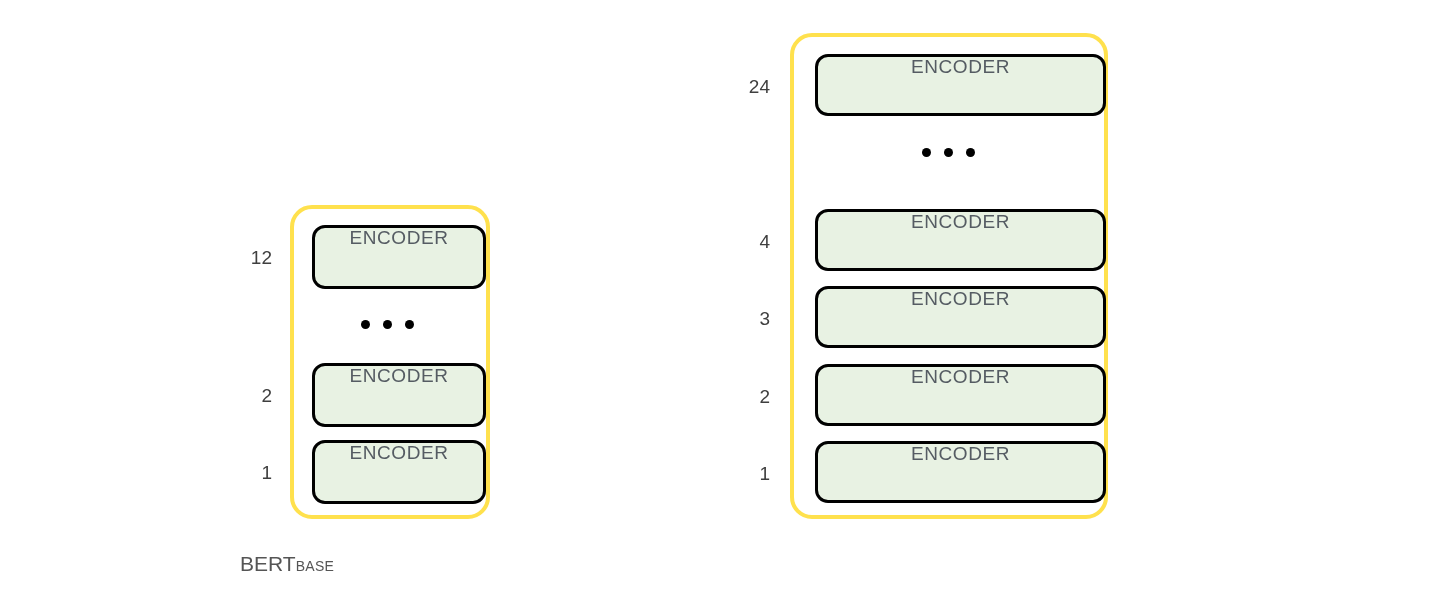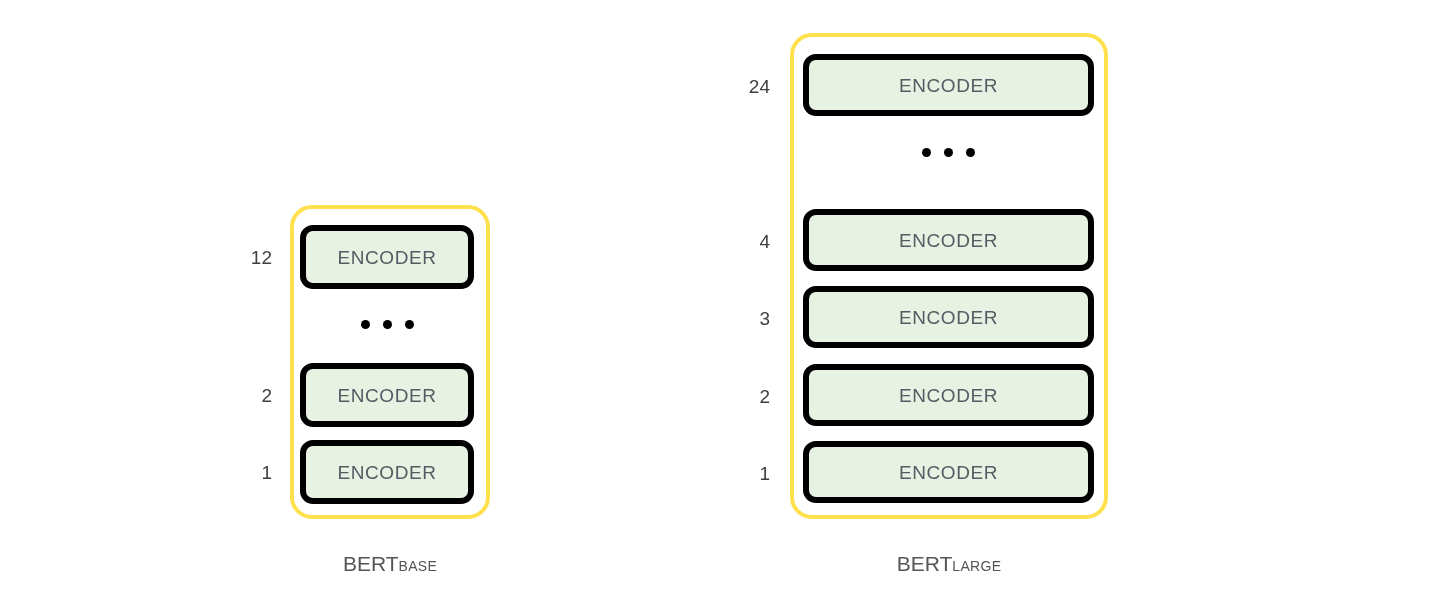--- a/index.html
+++ b/index.html
@@ -53,25 +53,25 @@
     font-size: 19px;
     line-height: 1;
     font-family: "Liberation Sans", sans-serif;
     white-space: nowrap;
   }
 
   .encoder-box {
     position: absolute;
     box-sizing: border-box;
     background: #e8f2e3;
-    border: 6px solid #000000;
+    border: 3px solid #000000;
     border-radius: 13px;
     display: flex;
-    align-items: center;
     justify-content: center;
+    margin-left: 12px;
   }
 
   .encoder-label {
     color: #555c63;
     font-size: 19px;
     letter-spacing: 0.6px;
     font-family: "Liberation Sans", sans-serif;
     line-height: 1;
     text-transform: none;
   }
@@ -88,21 +88,21 @@
     width: 9px;
     height: 9px;
     border-radius: 50%;
     background: #000000;
     display: block;
   }
 
   
   .caption {
     position: absolute;
-    text-align: center;
+    text-align: left;
     color: #555555;
     font-size: 21px;
     line-height: 1;
     white-space: nowrap;
     font-family: "Liberation Sans", sans-serif;
   }
   .caption .sub {
     font-size: 14px;
     letter-spacing: 0.3px;
   }
@@ -178,18 +178,15 @@
         <span class="encoder-label">ENCODER</span>
       </div>
 
       <div class="layer-number" style="left:-62px; top:431px; width:42px;">1</div>
       <div class="encoder-box" style="left:13px; top:408px; width:291px; height:62px;">
         <span class="encoder-label">ENCODER</span>
       </div>
 
     </div>
 
-    <div class="caption" style="left:9px; top:520px; width:300px;">
-      <span>BERT</span><span class="sub">LARGE</span>
-    </div>
   </div>
 
 </div>
 
 </body></html>

